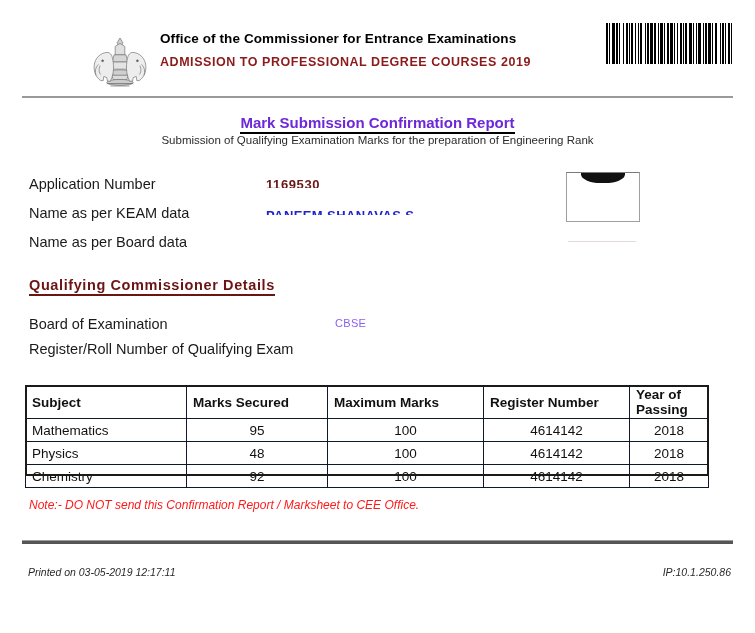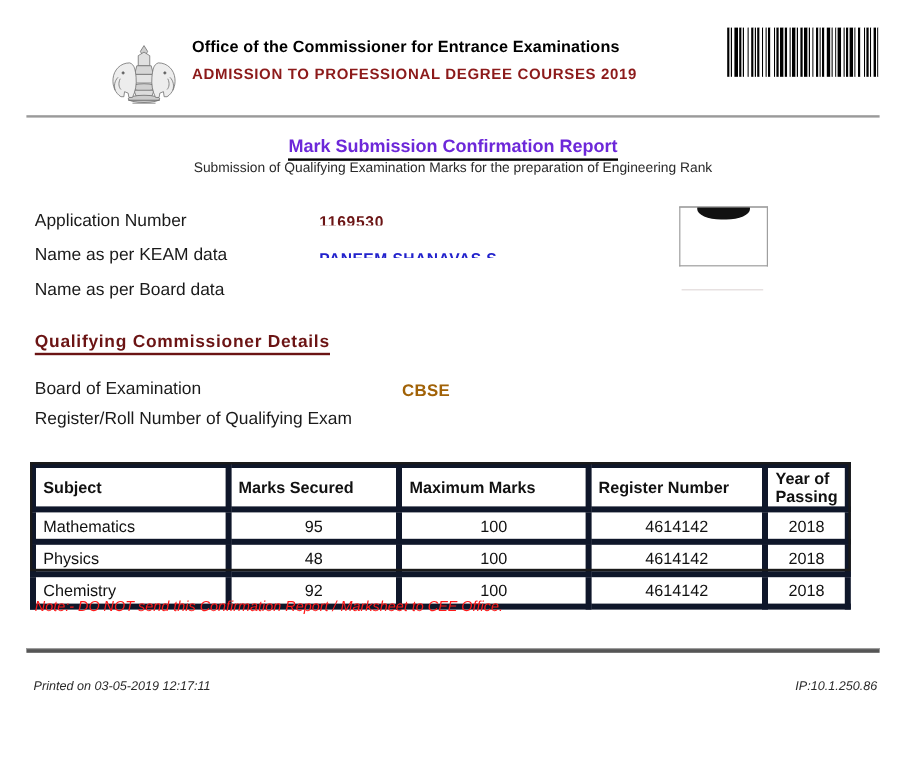--- a/index.html
+++ b/index.html
@@ -166,39 +166,39 @@
     letter-spacing: 0.6px;
   }
   .section-heading span {
     border-bottom: 2px solid #6b1414;
     padding-bottom: 1px;
   }
 
   .board-value {
     position: absolute;
     left: 335px; top: 317px;
-    font-size: 14px;
-    font-weight: bold;
-    color: #a16207;
+    font-size: 11px;
+    font-weight: normal;
+    color: #8b5cf6;
     letter-spacing: 0.3px;
   }
 
   
   .marks-table {
     position: absolute;
     left: 25px; top: 385px;
     width: 684px;
     border-collapse: collapse;
     font-size: 13.5px;
     color: #111111;
     background: #ffffff;
   }
   .marks-table th,
   .marks-table td {
-    border: 5px solid #0f172a;
+    border: 1px solid #0f172a;
     height: 20px;
     padding: 1px 6px;
     font-weight: normal;
   }
   .marks-table thead th {
     font-weight: bold;
     font-size: 13.5px;
   }
   .marks-table th.c-subject,
   .marks-table td.c-subject { text-align: left; width: 148px; }

